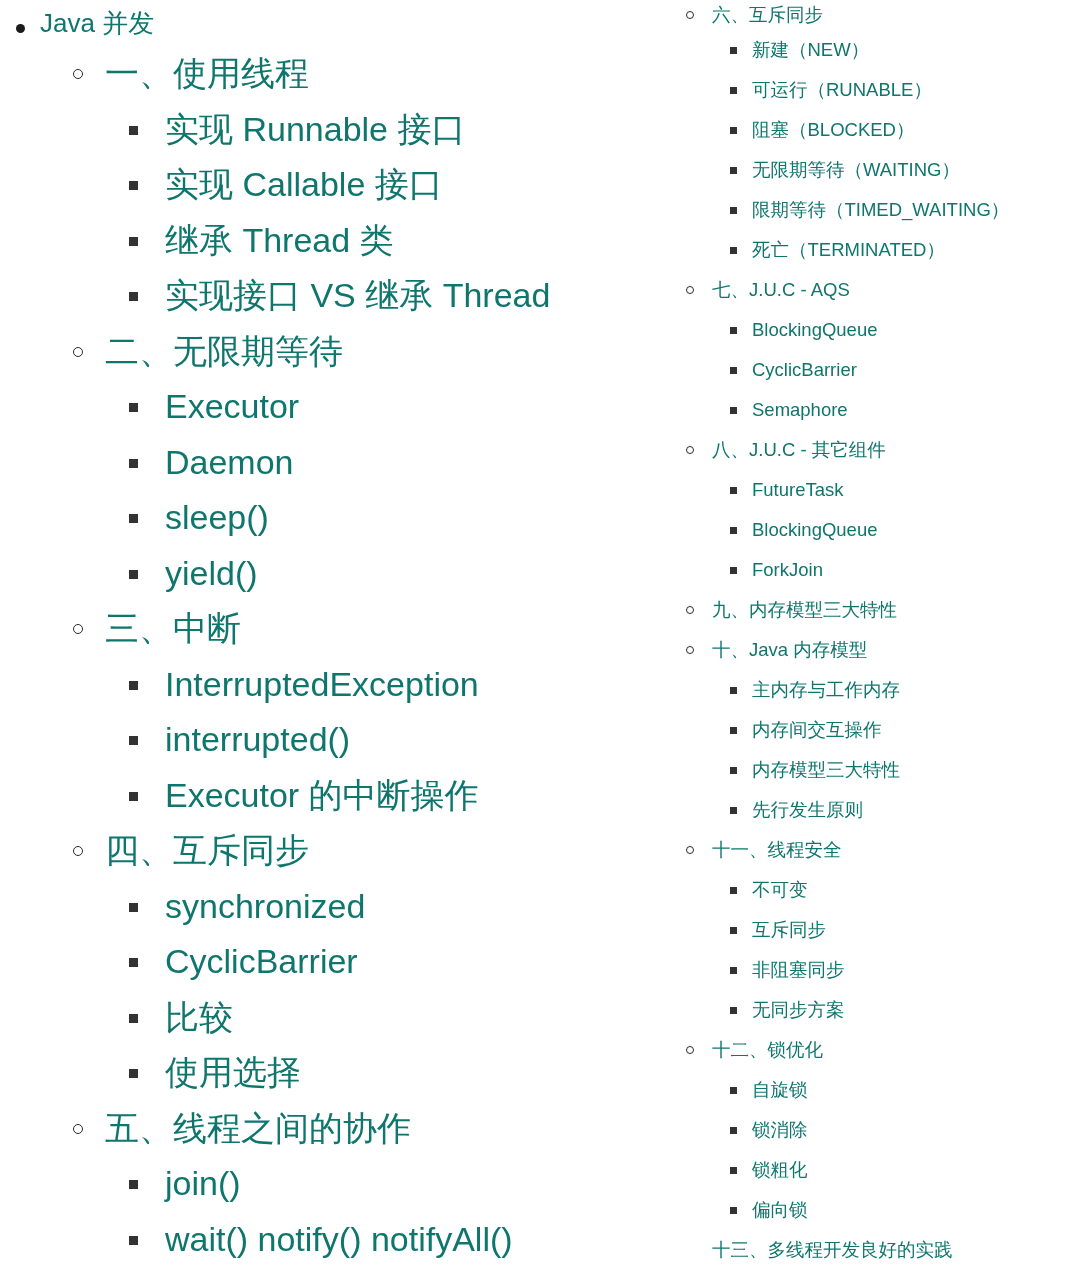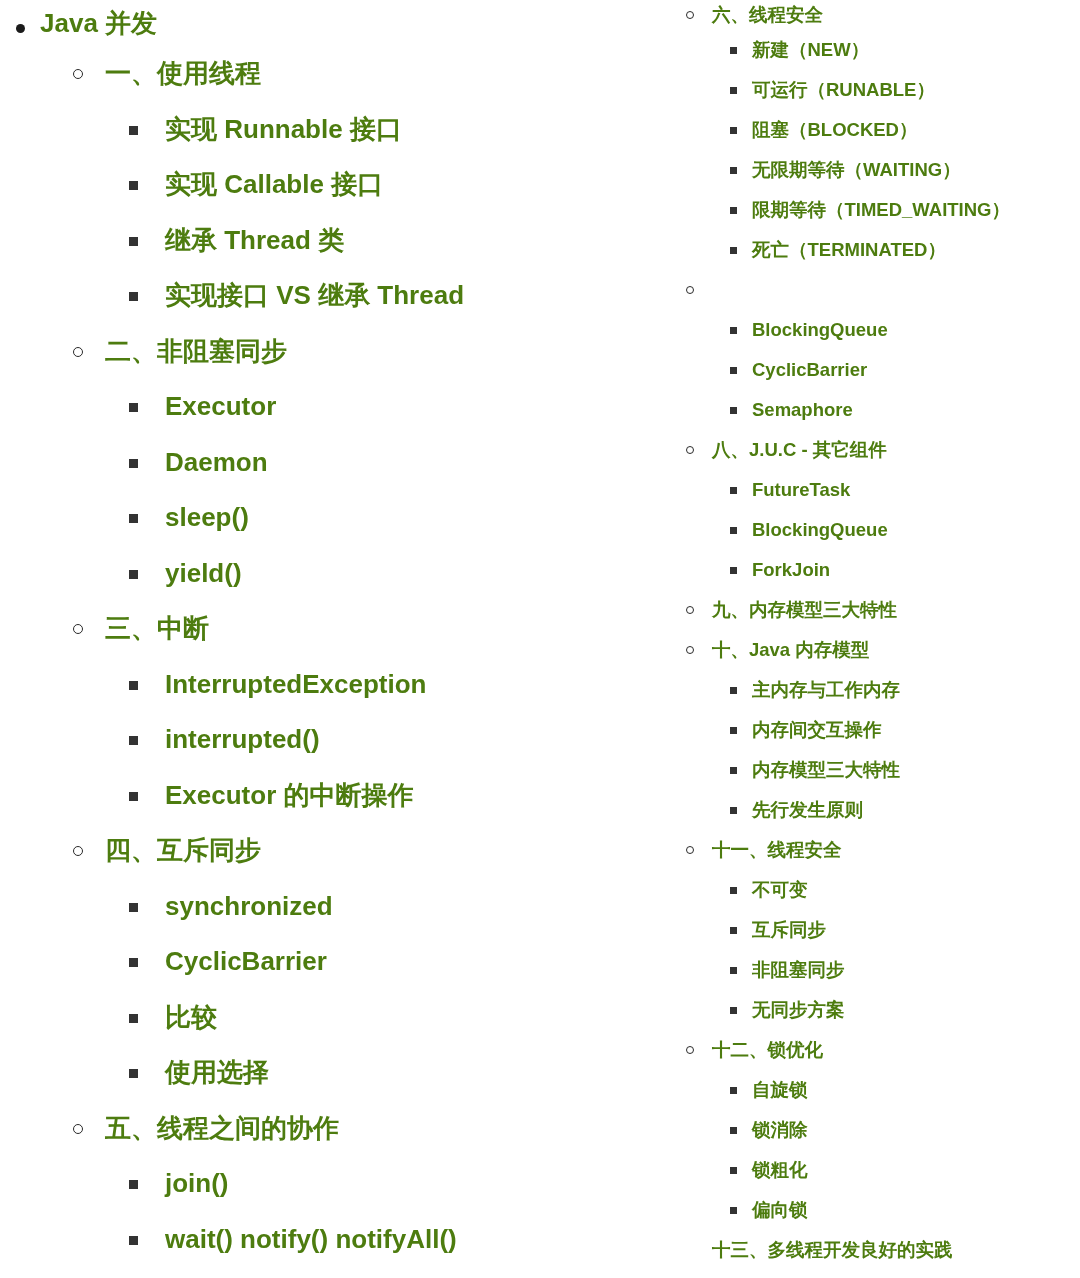--- a/index.html
+++ b/index.html
@@ -34,25 +34,24 @@
 
   
   ul {
     list-style: none;
     margin: 0;
     padding: 0;
   }
   li { position: relative; }
 
   .lbl {
-    color: #4d7c0f;
+    color: #0f766e;
     white-space: nowrap;
     display: inline-block;
     vertical-align: top;
-    font-weight: bold;
   }
 
   
   .mk {
     position: absolute;
     display: inline-block;
   }
   .mk-disc {
     border-radius: 50%;
     background: #1b1b1b;
@@ -63,21 +62,21 @@
     border: 1.6px solid #2b2b2b;
   }
   .mk-square {
     background: #333333;
   }
 
   
   .col-left .row {
     height: 55.5px;
     line-height: 55.5px;
-    font-size: 26px;
+    font-size: 34px;
   }
   .col-left .row.r1 { font-size: 26px; }
   .col-left .row.r1 .lbl { padding-left: 40px; }
   .col-left .row.r1 .mk  { left: 16px; top: 24px; width: 9px; height: 9px; }
 
   .col-left .row.r2 .lbl { padding-left: 105px; }
   .col-left .row.r2 .mk  { left: 73px; top: 23px; width: 10px; height: 10px; }
 
   .col-left .row.r3 .lbl { padding-left: 165px; }
   .col-left .row.r3 .mk  { left: 129px; top: 24px; width: 9px; height: 9px; }
@@ -105,21 +104,21 @@
 <div class="toc-columns">
 
   <div class="col col-left">
     <ul id="list-left">
         <li class="row r1 first-row"><span class="mk mk-disc"></span><span class="lbl">Java 并发</span></li>
         <li class="row r2"><span class="mk mk-circle"></span><span class="lbl">一、使用线程</span></li>
         <li class="row r3"><span class="mk mk-square"></span><span class="lbl">实现 Runnable 接口</span></li>
         <li class="row r3"><span class="mk mk-square"></span><span class="lbl">实现 Callable 接口</span></li>
         <li class="row r3"><span class="mk mk-square"></span><span class="lbl">继承 Thread 类</span></li>
         <li class="row r3"><span class="mk mk-square"></span><span class="lbl">实现接口 VS 继承 Thread</span></li>
-        <li class="row r2"><span class="mk mk-circle"></span><span class="lbl">二、非阻塞同步</span></li>
+        <li class="row r2"><span class="mk mk-circle"></span><span class="lbl">二、无限期等待</span></li>
         <li class="row r3"><span class="mk mk-square"></span><span class="lbl">Executor</span></li>
         <li class="row r3"><span class="mk mk-square"></span><span class="lbl">Daemon</span></li>
         <li class="row r3"><span class="mk mk-square"></span><span class="lbl">sleep()</span></li>
         <li class="row r3"><span class="mk mk-square"></span><span class="lbl">yield()</span></li>
         <li class="row r2"><span class="mk mk-circle"></span><span class="lbl">三、中断</span></li>
         <li class="row r3"><span class="mk mk-square"></span><span class="lbl">InterruptedException</span></li>
         <li class="row r3"><span class="mk mk-square"></span><span class="lbl">interrupted()</span></li>
         <li class="row r3"><span class="mk mk-square"></span><span class="lbl">Executor 的中断操作</span></li>
         <li class="row r2"><span class="mk mk-circle"></span><span class="lbl">四、互斥同步</span></li>
         <li class="row r3"><span class="mk mk-square"></span><span class="lbl">synchronized</span></li>
@@ -128,28 +127,28 @@
         <li class="row r3"><span class="mk mk-square"></span><span class="lbl">使用选择</span></li>
         <li class="row r2"><span class="mk mk-circle"></span><span class="lbl">五、线程之间的协作</span></li>
         <li class="row r3"><span class="mk mk-square"></span><span class="lbl">join()</span></li>
         <li class="row r3"><span class="mk mk-square"></span><span class="lbl">wait() notify() notifyAll()</span></li>
         <li class="row r3"><span class="lbl">await() signal() signalAll()</span></li>
       </ul>
   </div>
 
   <div class="col col-right">
     <ul id="list-right">
-        <li class="row r2 first-row"><span class="mk mk-circle"></span><span class="lbl">六、线程安全</span></li>
+        <li class="row r2 first-row"><span class="mk mk-circle"></span><span class="lbl">六、互斥同步</span></li>
         <li class="row r3"><span class="mk mk-square"></span><span class="lbl">新建（NEW）</span></li>
         <li class="row r3"><span class="mk mk-square"></span><span class="lbl">可运行（RUNABLE）</span></li>
         <li class="row r3"><span class="mk mk-square"></span><span class="lbl">阻塞（BLOCKED）</span></li>
         <li class="row r3"><span class="mk mk-square"></span><span class="lbl">无限期等待（WAITING）</span></li>
         <li class="row r3"><span class="mk mk-square"></span><span class="lbl">限期等待（TIMED_WAITING）</span></li>
         <li class="row r3"><span class="mk mk-square"></span><span class="lbl">死亡（TERMINATED）</span></li>
-        <li class="row r2"><span class="mk mk-circle"></span></li>
+        <li class="row r2"><span class="mk mk-circle"></span><span class="lbl">七、J.U.C - AQS</span></li>
         <li class="row r3"><span class="mk mk-square"></span><span class="lbl">BlockingQueue</span></li>
         <li class="row r3"><span class="mk mk-square"></span><span class="lbl">CyclicBarrier</span></li>
         <li class="row r3"><span class="mk mk-square"></span><span class="lbl">Semaphore</span></li>
         <li class="row r2"><span class="mk mk-circle"></span><span class="lbl">八、J.U.C - 其它组件</span></li>
         <li class="row r3"><span class="mk mk-square"></span><span class="lbl">FutureTask</span></li>
         <li class="row r3"><span class="mk mk-square"></span><span class="lbl">BlockingQueue</span></li>
         <li class="row r3"><span class="mk mk-square"></span><span class="lbl">ForkJoin</span></li>
         <li class="row r2"><span class="mk mk-circle"></span><span class="lbl">九、内存模型三大特性</span></li>
         <li class="row r2"><span class="mk mk-circle"></span><span class="lbl">十、Java 内存模型</span></li>
         <li class="row r3"><span class="mk mk-square"></span><span class="lbl">主内存与工作内存</span></li>

